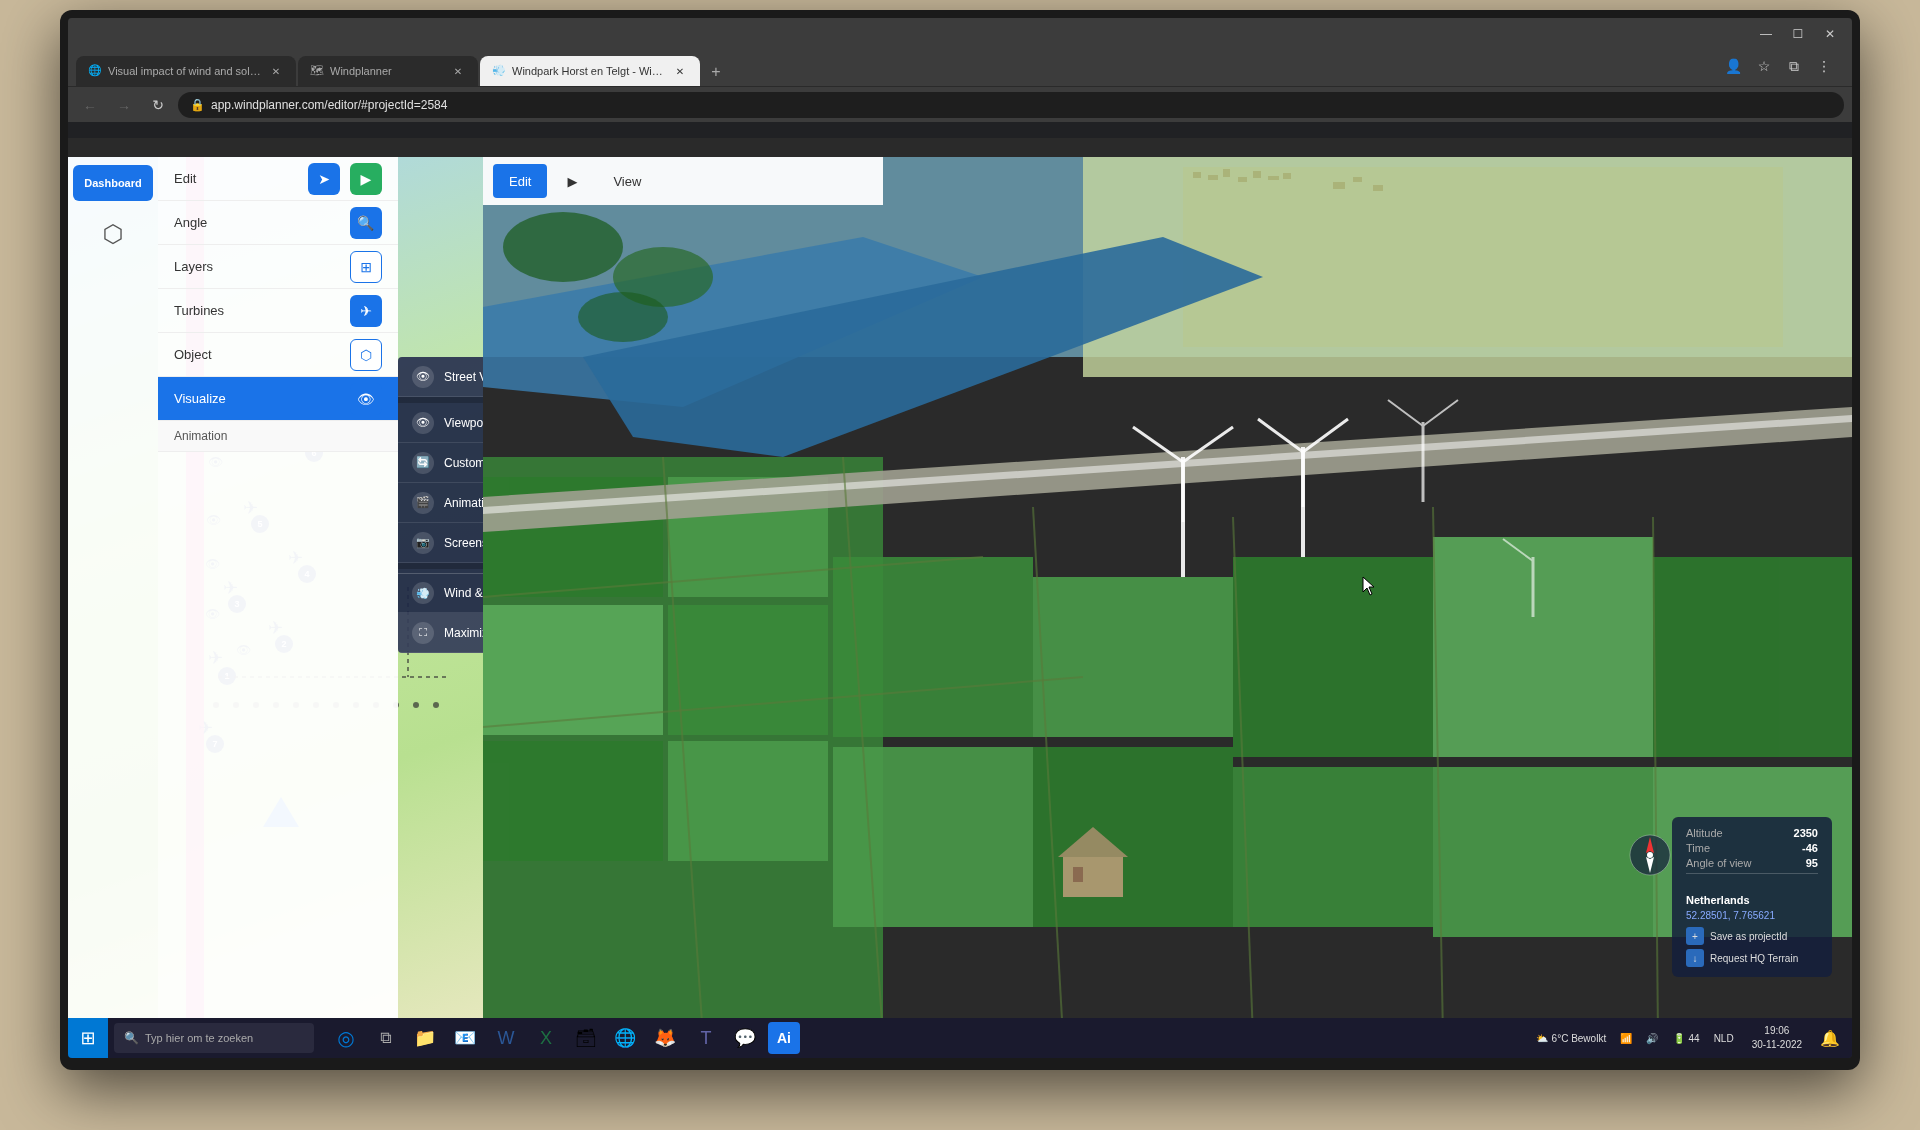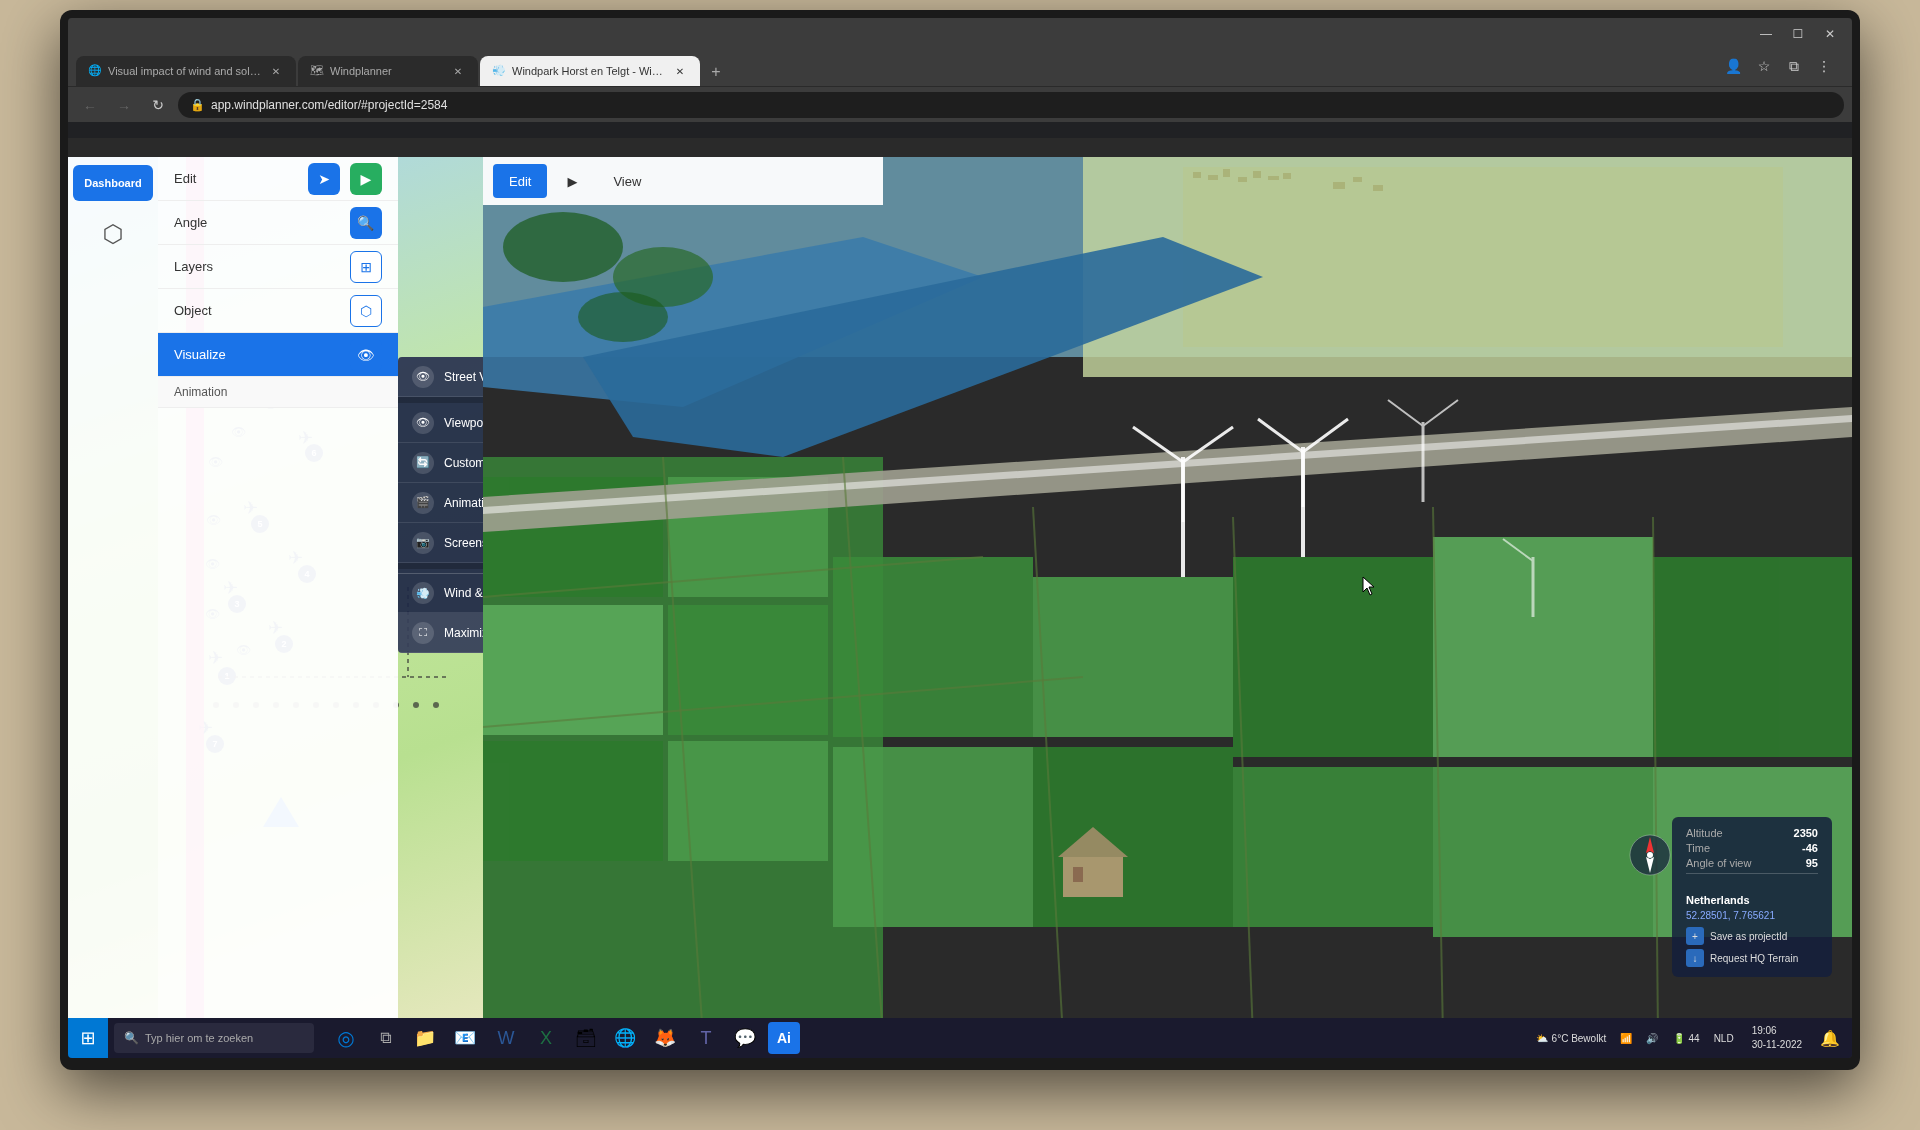--- a/index.html
+++ b/index.html
@@ -554,21 +554,21 @@
     .tray-item {
       display: flex;
       align-items: center;
       gap: 3px;
       cursor: pointer;
       padding: 2px 4px;
       border-radius: 3px;
     }
 
     .taskbar-clock {
-      text-align: left;
+      text-align: center;
       font-size: 10px;
       color: #ddd;
       line-height: 1.4;
       padding: 0 8px;
       cursor: pointer;
     }
 
     
     .animation-section {
       padding: 8px 16px;
@@ -748,20 +748,24 @@
             <div style="margin-left:auto;" class="tool-icon-btn">➤</div>
             <div class="tool-icon-btn" style="background:#27ae60;">▶</div>
           </div>
           <div class="tool-menu-item">
             <span>Angle</span>
             <div style="margin-left:auto;" class="tool-icon-btn">🔍</div>
           </div>
           <div class="tool-menu-item">
             <span>Layers</span>
             <div style="margin-left:auto;" class="tool-icon-btn outline">⊞</div>
+          </div>
+          <div class="tool-menu-item">
+            <span>Turbines</span>
+            <div style="margin-left:auto;" class="tool-icon-btn">✈</div>
           </div>
           <div class="tool-menu-item">
             <span>Object</span>
             <div style="margin-left:auto;" class="tool-icon-btn outline">⬡</div>
           </div>
           <div class="tool-menu-item active">
             <span>Visualize</span>
             <div style="margin-left:auto;" class="tool-icon-btn">👁</div>
           </div>
           <div class="animation-section">

